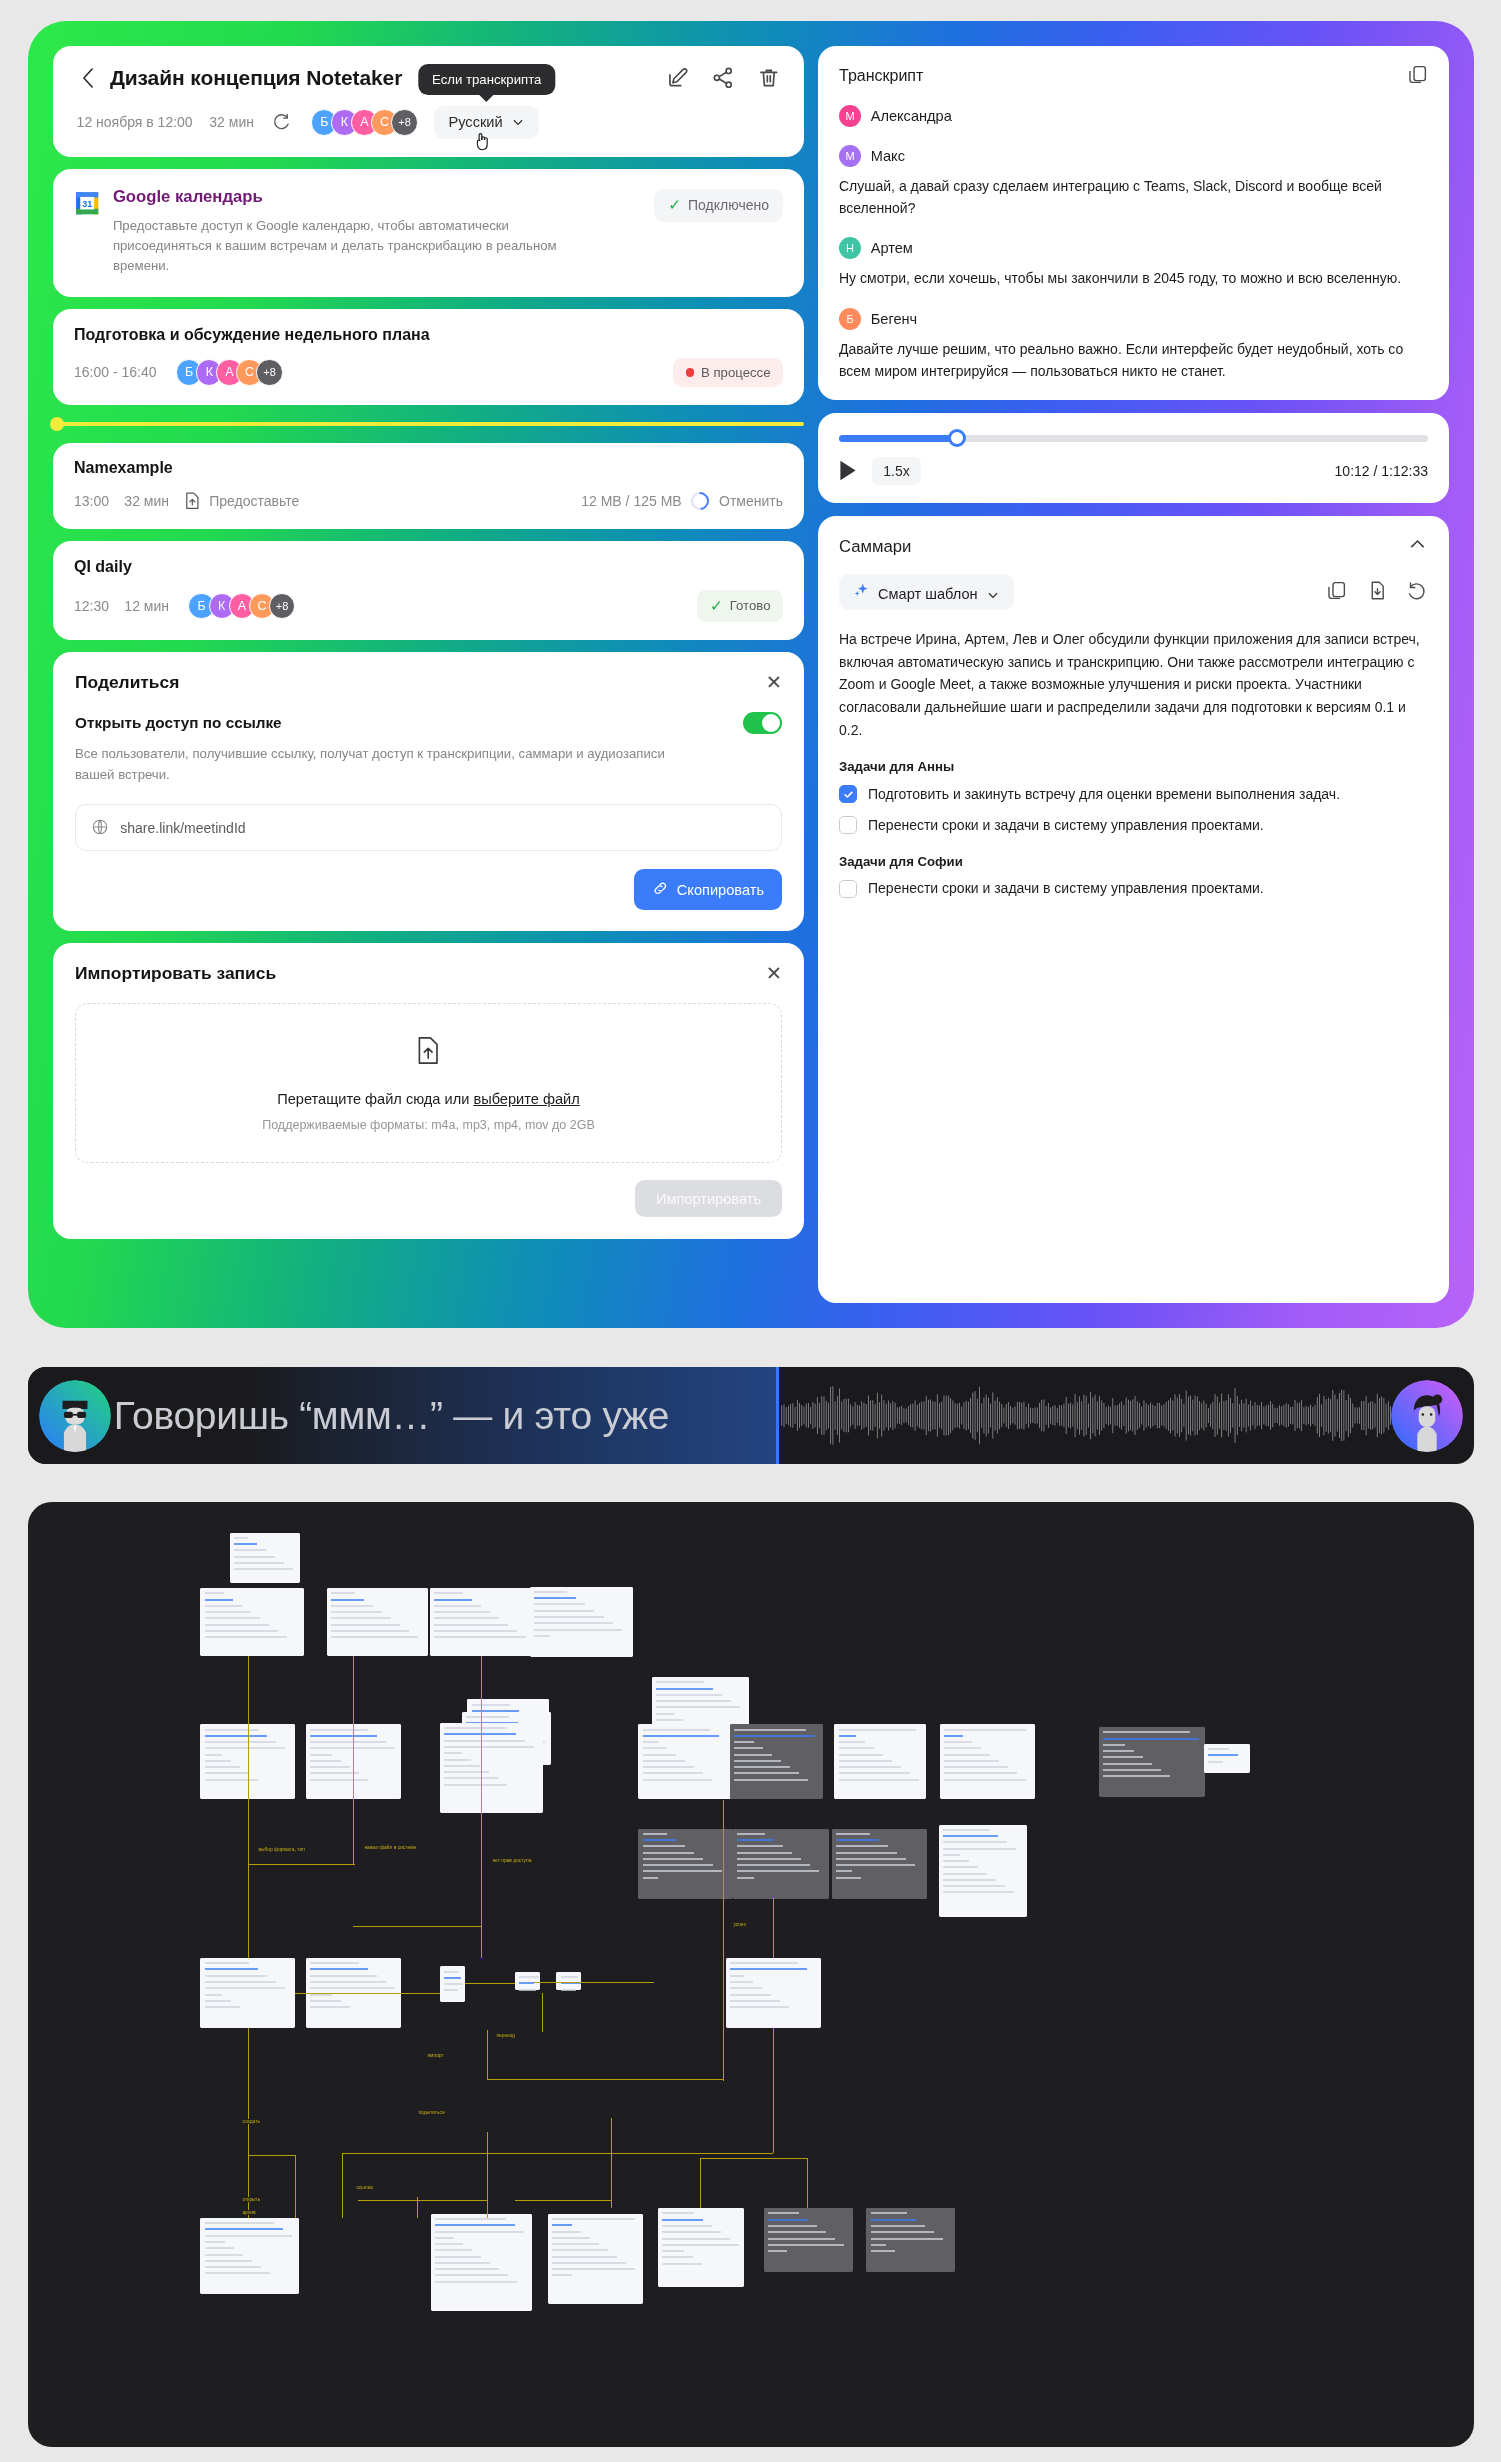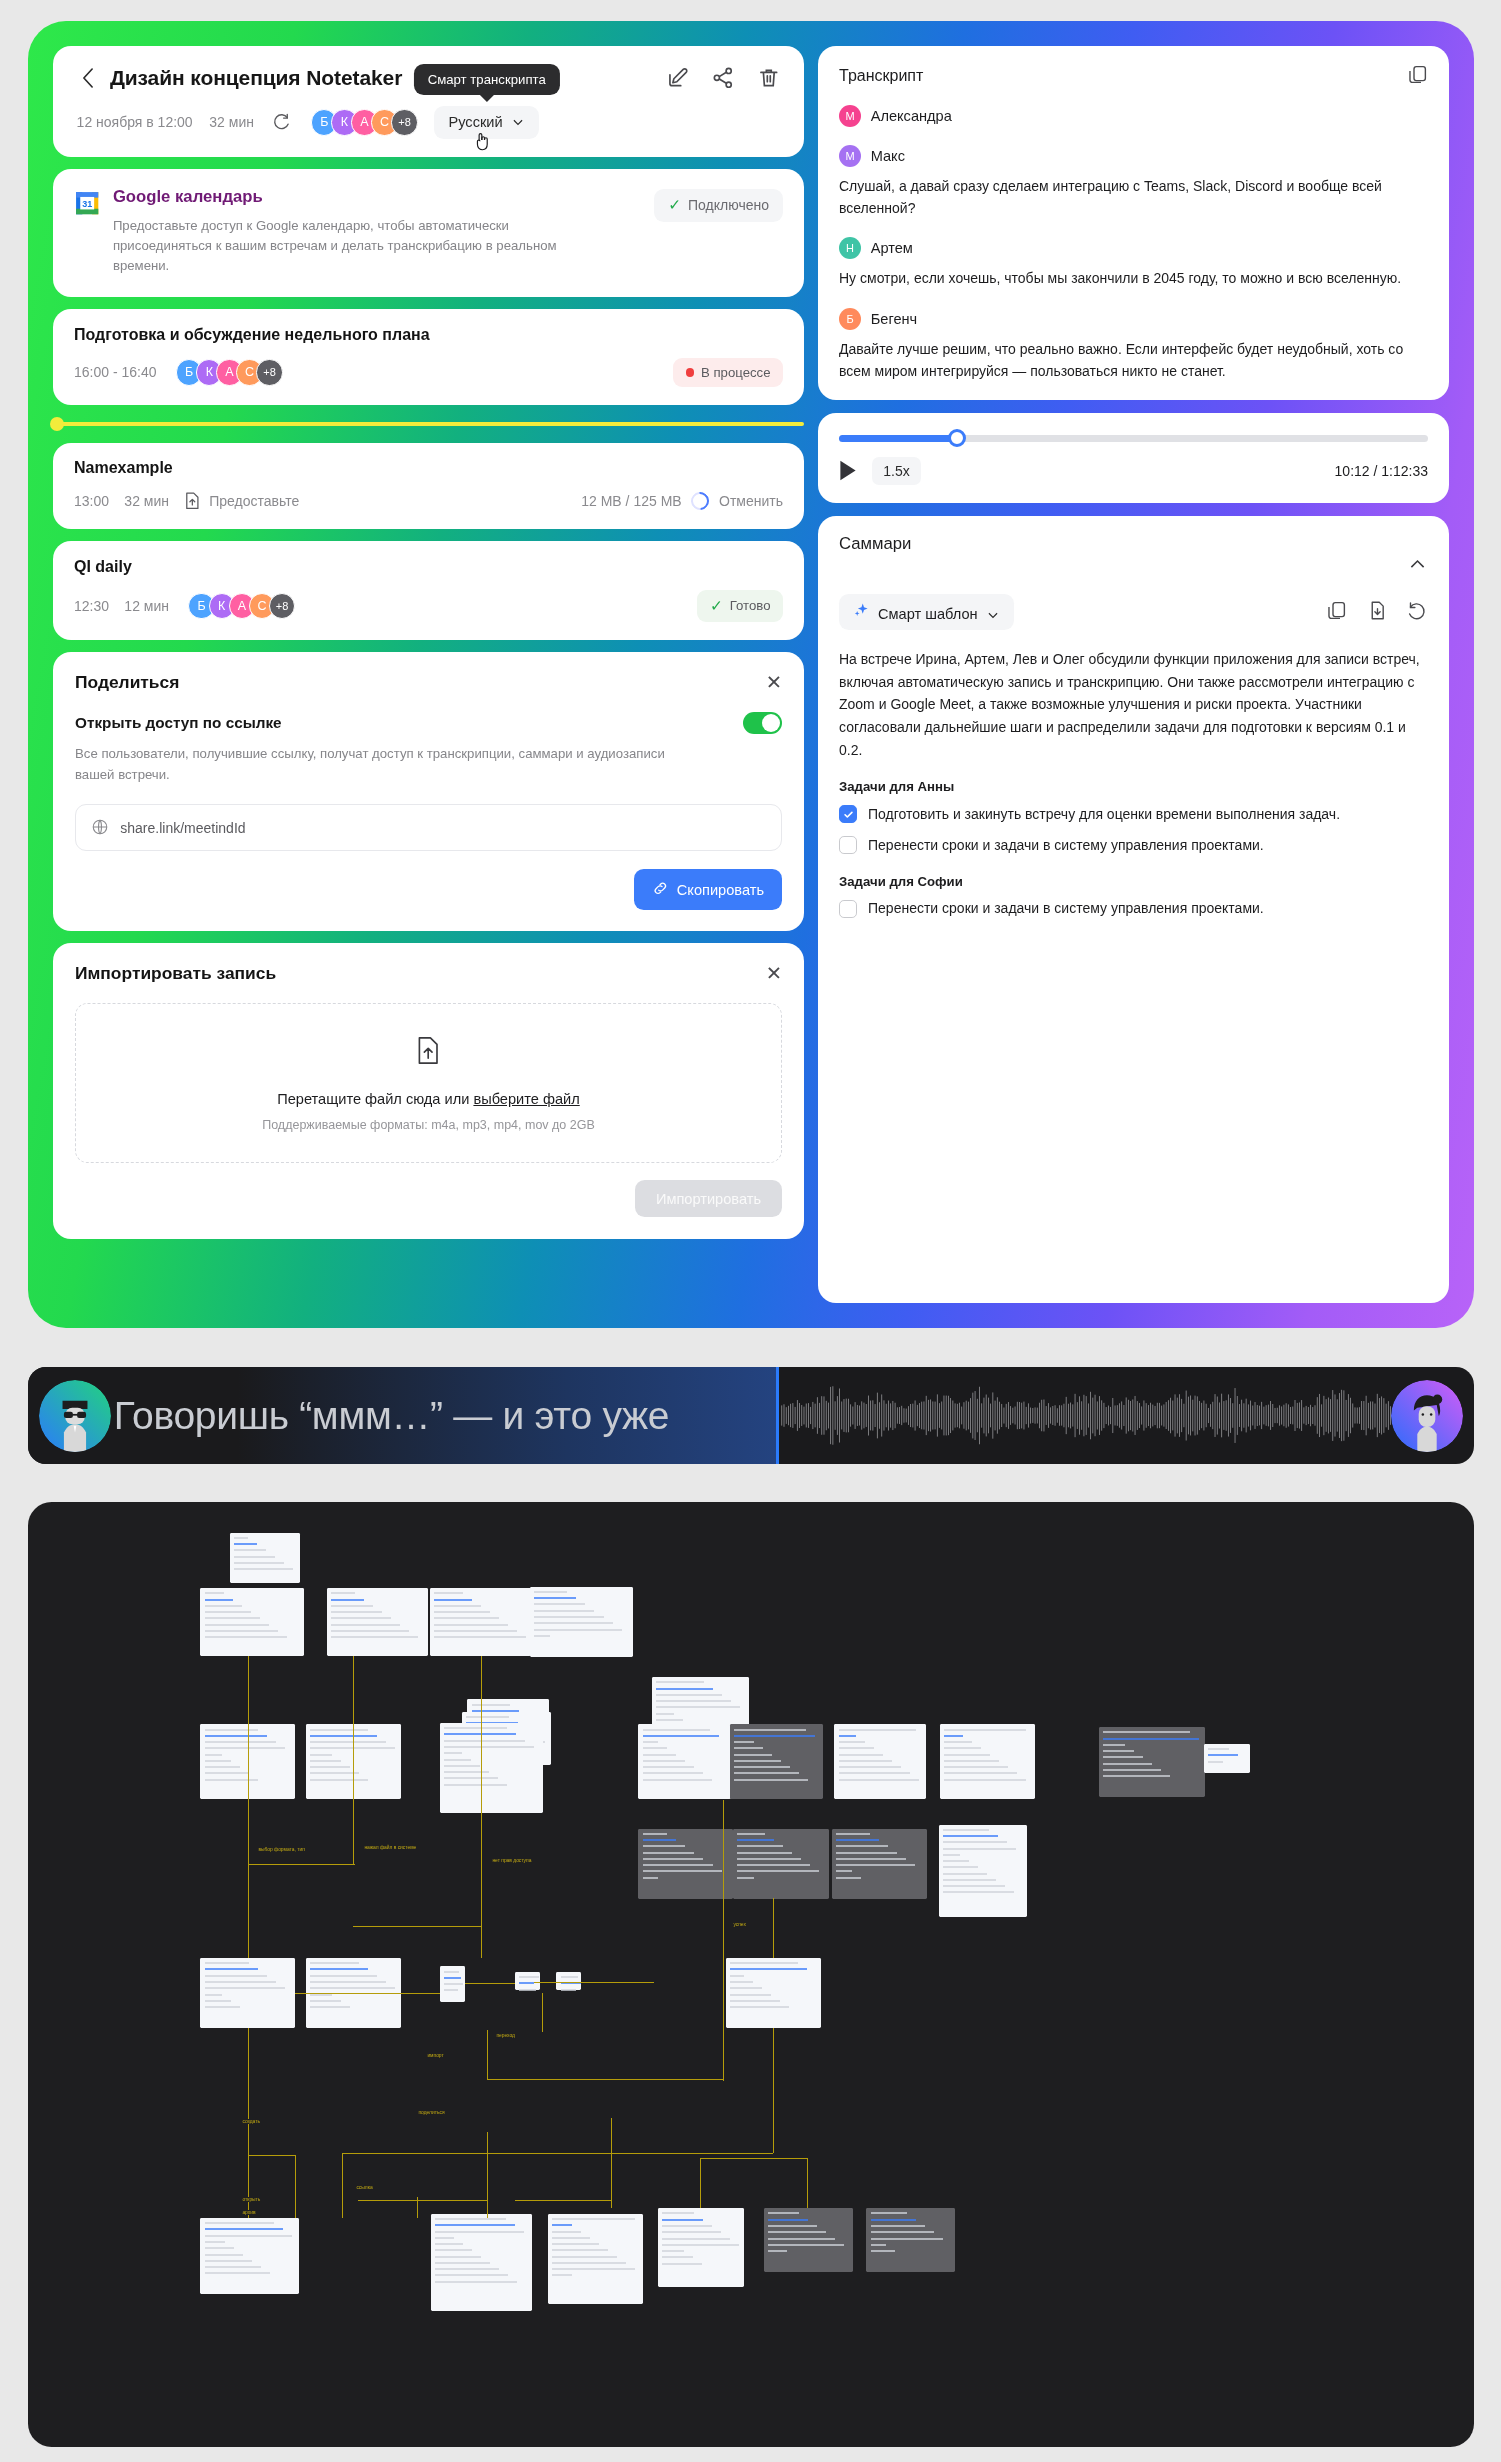--- a/index.html
+++ b/index.html
@@ -117,21 +117,21 @@
   .track-fill{ position:absolute; left:0; top:0; height:100%; width:20%; background:#3b7cfa; border-radius:3.5px;}
   .track-knob{ position:absolute; left:20%; top:50%; transform:translate(-50%,-50%);
        width:18px;height:18px;border-radius:50%; background:#fff; border:3.5px solid #3b7cfa;}
   .pl-row{ display:flex; align-items:center; gap:15.3px; margin-top:15.3px; }
   .play-ico{ cursor:pointer;}
   .speed{ background:#f4f5f7; border-radius:7px; padding:6.3px 11px; font-size:14px; color:#2b2b2b; cursor:pointer;}
   .time{ margin-left:auto; font-size:14px; color:#1d1d1f;}
 
   
   .sum{ padding:18px 21px 21px 21px; flex:1; }
-  .sum-head{ display:flex; align-items:flex-start;flex-direction:column; }
+  .sum-head{ display:flex; align-items:flex-end; }
   .sum-title{ font-size:16.7px; color:#1d1d1f;}
   .chev-up{ margin-left:auto; cursor:pointer;}
   .sum-tools{ display:flex; align-items:center; margin-top:16.7px; }
   .smart{ background:#f4f5f7; border-radius:9.7px; padding:8.3px 14px; display:flex; align-items:flex-end; gap:8.3px;
           font-size:14.6px; color:#1d1d1f; cursor:pointer;}
   .sum-icons{ margin-left:auto; display:flex; gap:19.5px; }
   .sum-body{ font-size:14px; line-height:1.62; color:#1d1d1f; margin-top:18px;}
   .task-h{ font-size:13.2px; font-weight:700; color:#1d1d1f; margin-top:18px;}
   .task{ display:flex; gap:11px; margin-top:9.7px; align-items:flex-start;}
   .cb{ width:18px;height:18px;flex:0 0 18px; border:1.4px solid #c9cace; border-radius:4.9px; margin-top:1.4px; cursor:pointer;}
@@ -211,21 +211,21 @@
               </svg>
         </span>
         <span class="avatars">
           <span class="av" style="background:#4da3ff">Б</span>
           <span class="av" style="background:#ad6bf5">К</span>
           <span class="av" style="background:#ff5fa2">А</span>
           <span class="av" style="background:#ff9a5c">С</span>
           <span class="av" style="background:#5e5e63;font-size:11px">+8</span>
         </span>
         <span class="lang-btn">
-          <span class="tooltip">Смарт транскрипта</span>
+          <span class="tooltip">Если транскрипта</span>
           <span>Русский</span>
           <svg width="14" height="14" viewBox="0 0 24 24" fill="none" stroke="#2b2b2b" stroke-width="2">
                 <path d="M5 9l7 7 7-7"></path>
               </svg>
           <span class="cursor-hand">
             <svg width="21" height="23.6" viewBox="0 0 24 28" fill="none" stroke="#1d1d1f" stroke-width="1.4">
                   <path d="M8 13V6a1.6 1.6 0 0 1 3.2 0v6"></path>
                   <path d="M11.2 12V9.6a1.6 1.6 0 0 1 3.2 0V12"></path>
                   <path d="M14.4 12v-1.2a1.6 1.6 0 0 1 3.2 0V17c0 4-2.4 6.4-5.6 6.4S6 21 6 17v-3.6a1.5 1.5 0 0 1 3 0"></path>
                 </svg>

